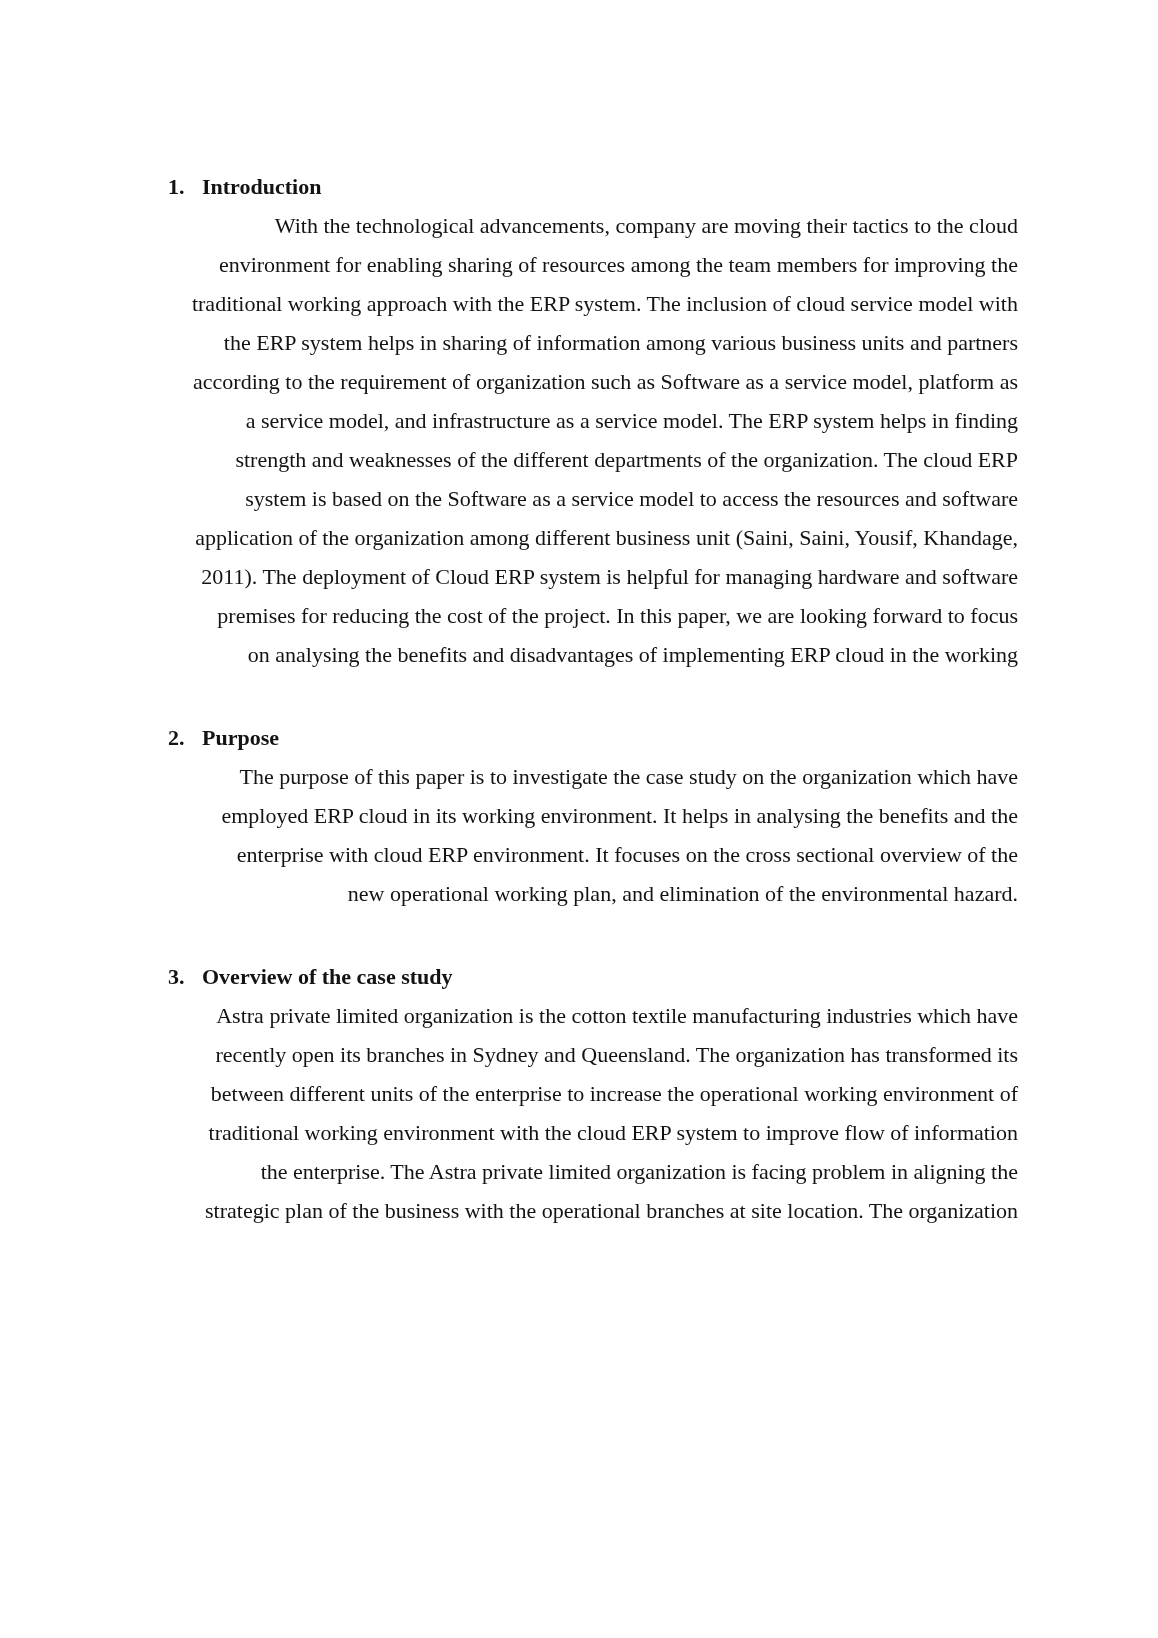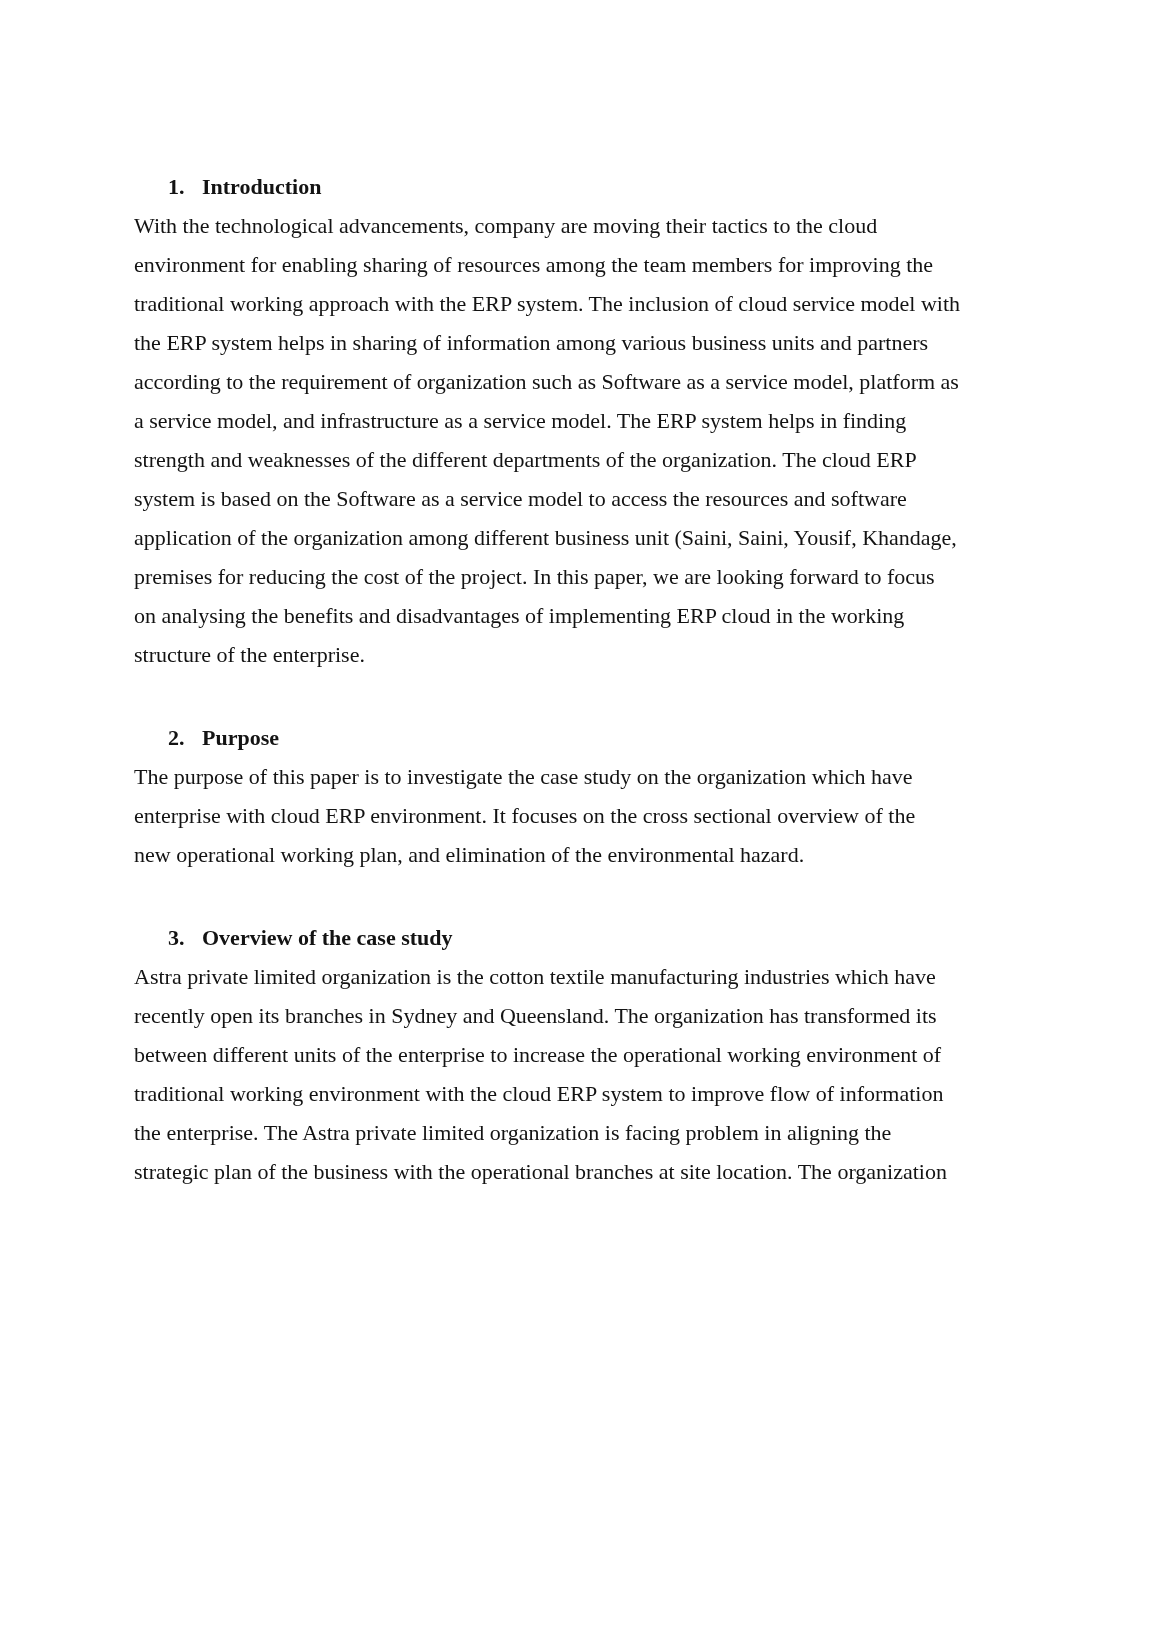--- a/index.html
+++ b/index.html
@@ -26,21 +26,21 @@
     align-items: baseline;
     font-weight: bold;
     line-height: 39px;
     padding-left: 34px;
     white-space: nowrap;
   }
   .section-number {
     flex: none;
     width: 34px;
   }
-  .paragraph { margin: 0; }
+  .paragraph { margin: 0; text-align: right; }
   .text-line {
     line-height: 39px;
     white-space: nowrap;
   }
 </style>
 </head>
 <body>
 
 <div class="page">
 
@@ -52,33 +52,34 @@
     <div class="paragraph">
         <div class="text-line">With the technological advancements, company are moving their tactics to the cloud</div>
         <div class="text-line">environment for enabling sharing of resources among the team members for improving the</div>
         <div class="text-line">traditional working approach with the ERP system. The inclusion of cloud service model with</div>
         <div class="text-line">the ERP system helps in sharing of information among various business units and partners</div>
         <div class="text-line">according to the requirement of organization such as Software as a service model, platform as</div>
         <div class="text-line">a service model, and infrastructure as a service model. The ERP system helps in finding</div>
         <div class="text-line">strength and weaknesses of the different departments of the organization. The cloud ERP</div>
         <div class="text-line">system is based on the Software as a service model to access the resources and software</div>
         <div class="text-line">application of the organization among different business unit (Saini, Saini, Yousif, Khandage,</div>
+        <div class="text-line">2011). The deployment of Cloud ERP system is helpful for managing hardware and software</div>
         <div class="text-line">premises for reducing the cost of the project. In this paper, we are looking forward to focus</div>
         <div class="text-line">on analysing the benefits and disadvantages of implementing ERP cloud in the working</div>
-        <div class="text-line">structure of the enterprise.</div>
       </div>
   </div>
 
   <div class="section">
     <div class="section-heading">
       <span class="section-number">2.</span>
       <span class="section-title">Purpose</span>
     </div>
     <div class="paragraph">
         <div class="text-line">The purpose of this paper is to investigate the case study on the organization which have</div>
+        <div class="text-line">employed ERP cloud in its working environment. It helps in analysing the benefits and the</div>
         <div class="text-line">enterprise with cloud ERP environment. It focuses on the cross sectional overview of the</div>
         <div class="text-line">new operational working plan, and elimination of the environmental hazard.</div>
       </div>
   </div>
 
   <div class="section">
     <div class="section-heading">
       <span class="section-number">3.</span>
       <span class="section-title">Overview of the case study</span>
     </div>

